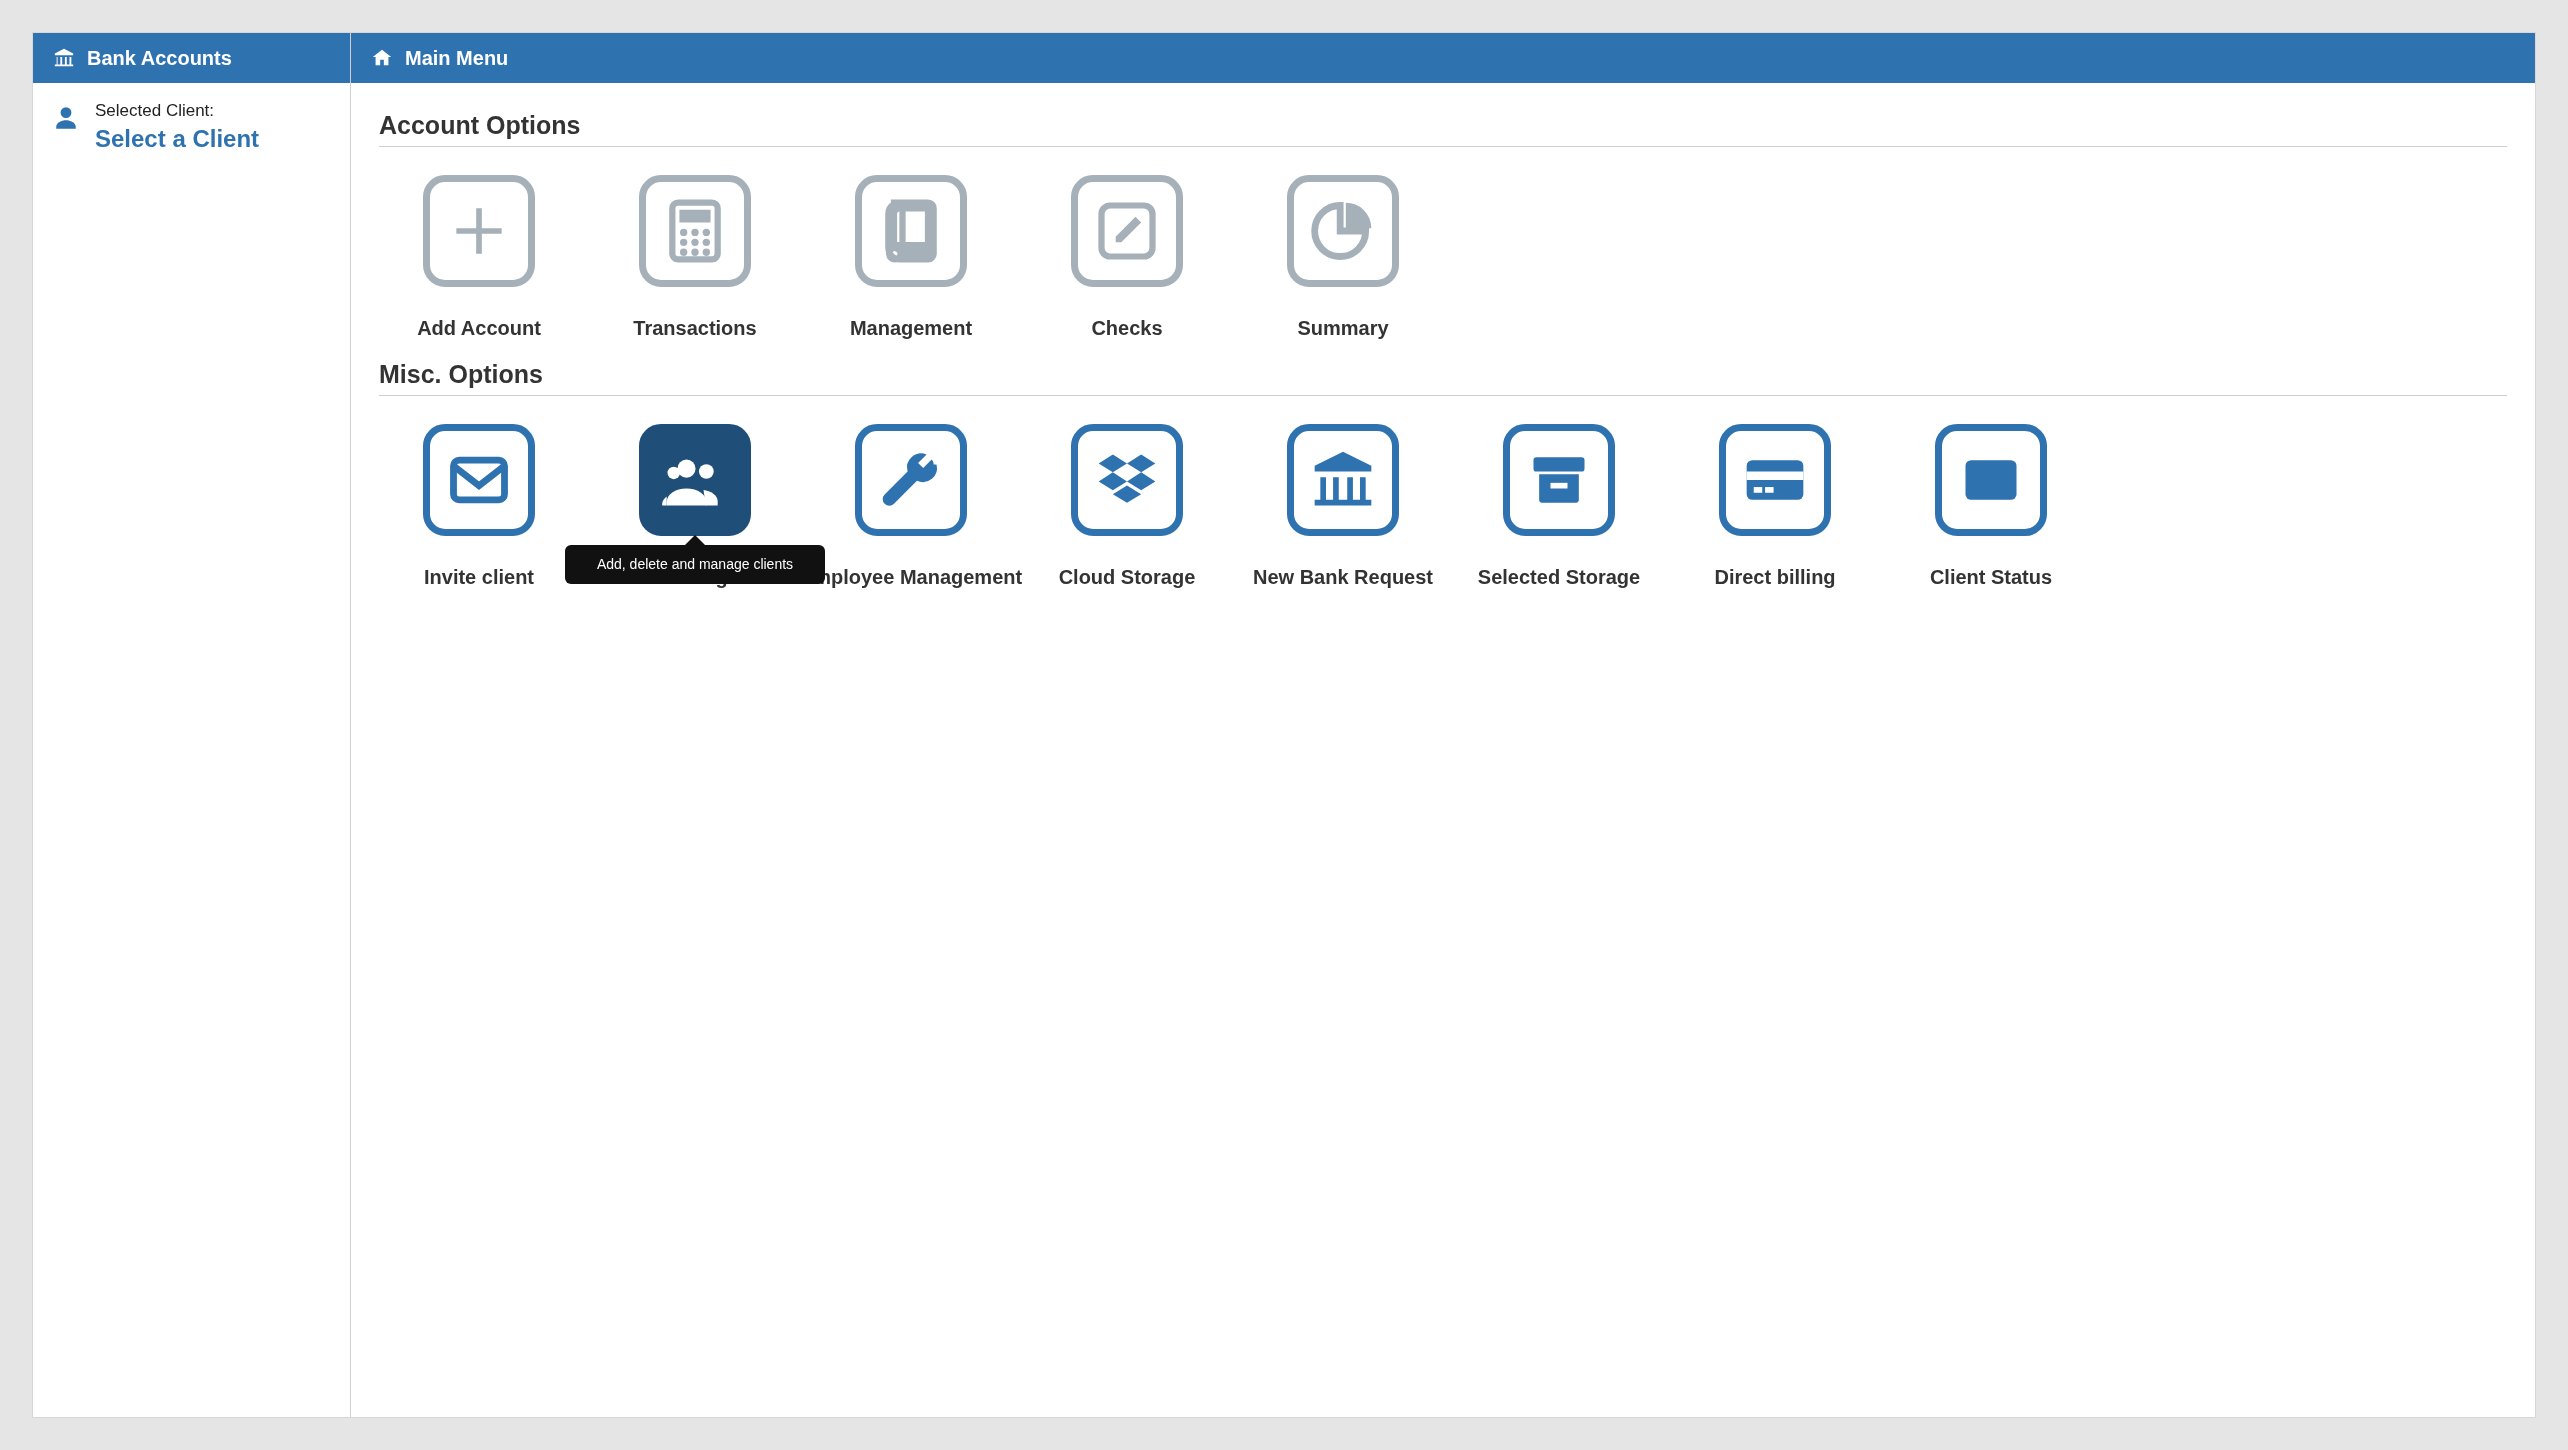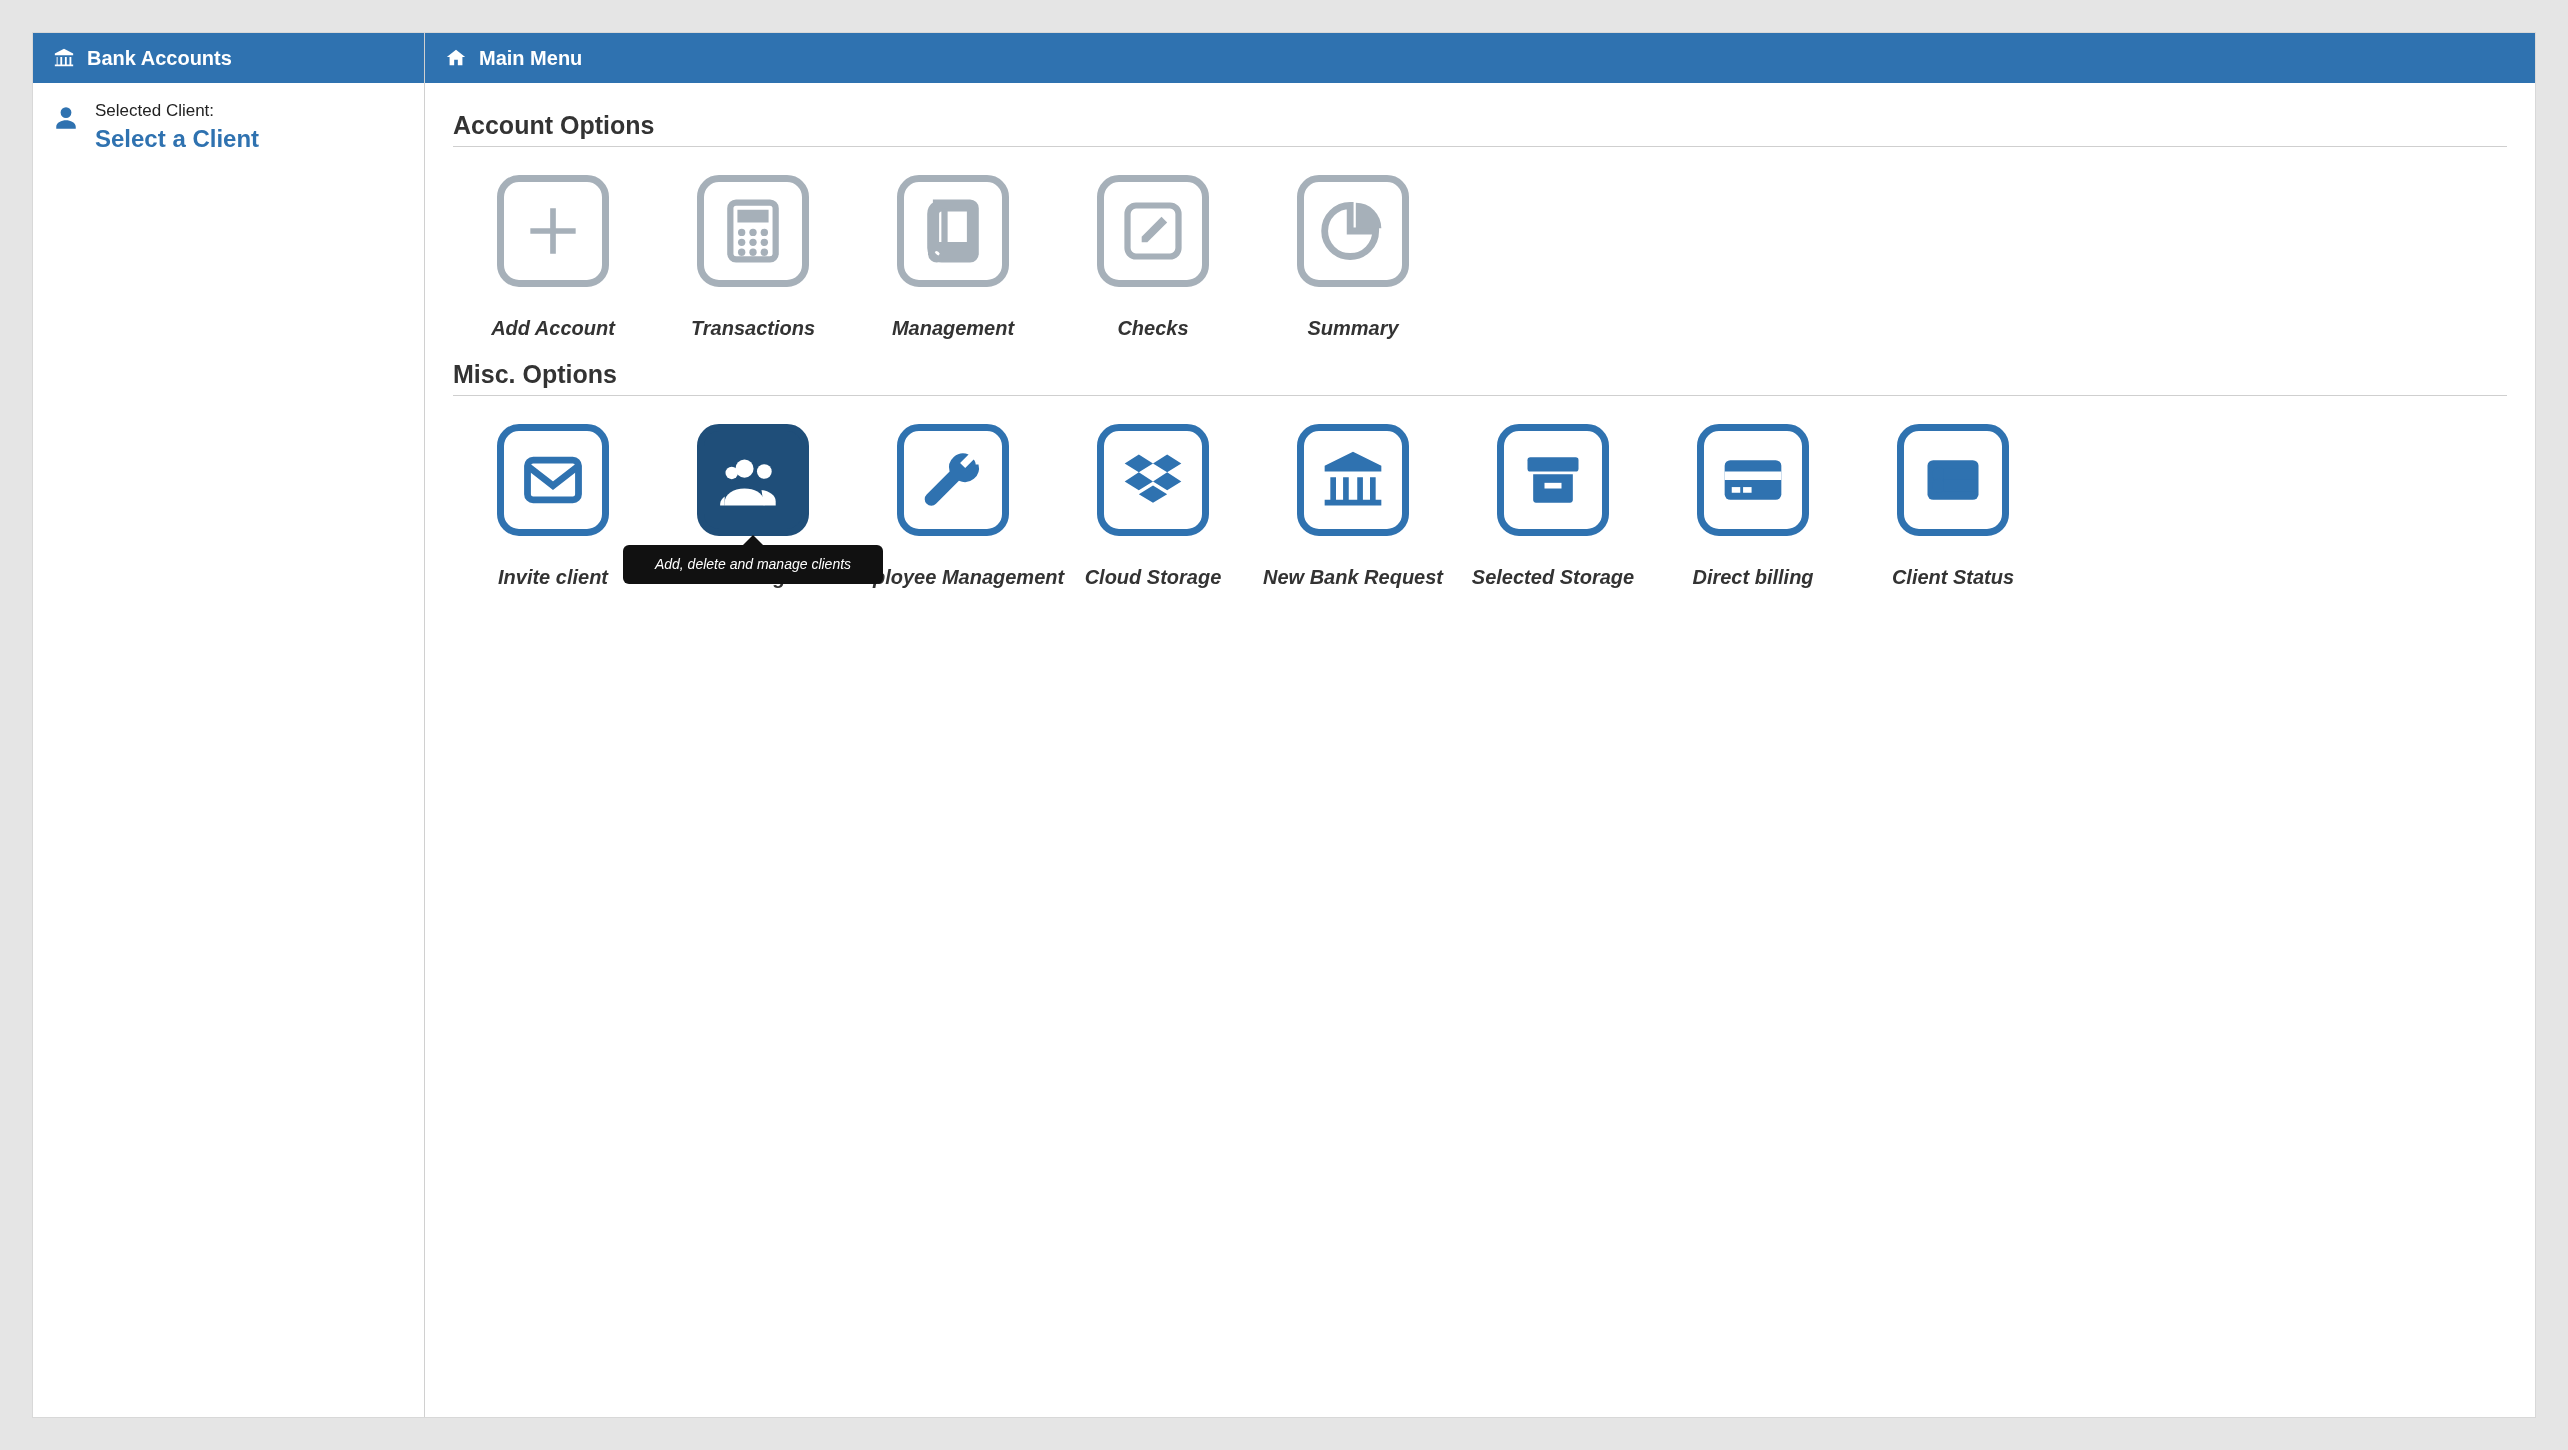--- a/index.html
+++ b/index.html
@@ -26,21 +26,21 @@
     background: var(--page-bg);
   }
   .app {
     width: 100%;
     height: 100%;
     background: var(--panel-bg);
     display: flex;
     border: 1px solid #d8d8d8;
   }
   .sidebar {
-    width: 392px;
+    width: 318px;
     flex-shrink: 0;
     border-right: 1px solid #d0d0d0;
     display: flex;
     flex-direction: column;
   }
   .main {
     flex: 1;
     display: flex;
     flex-direction: column;
   }
@@ -94,23 +94,22 @@
     margin: 12px 0 6px 0;
   }
   hr.rule {
     border: none;
     border-top: 1px solid var(--line);
     margin: 6px 0 24px 0;
   }
   .tile-row {
     display: flex;
     flex-wrap: wrap;
-    gap: 0;
+    gap: 16px;
     margin-bottom: 20px;
-    font-style: italic;
   }
   .tile {
     width: 200px;
     display: flex;
     flex-direction: column;
     align-items: center;
     cursor: pointer;
     padding-top: 4px;
     position: relative;
   }

